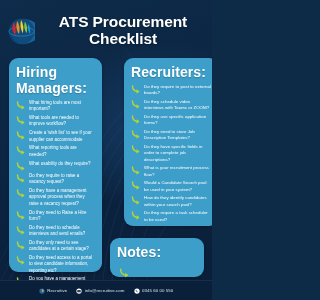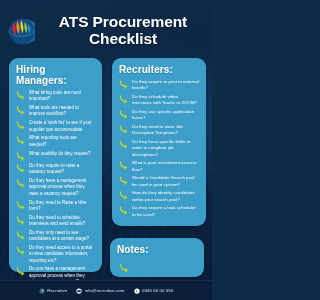--- a/index.html
+++ b/index.html
@@ -69,35 +69,35 @@
     padding: 6px 7px 7px 7px;
     box-shadow: 0 1px 3px rgba(0,0,0,0.28);
   }
   #card-hiring {
     left: 9px;
     top: 58px;
     width: 93px;
     height: 214px;
   }
   #card-recruiters {
-    left: 112px;
+    left: 124px;
     top: 58px;
     width: 94px;
     height: 168px;
   }
   #card-notes {
     left: 110px;
     top: 238px;
     width: 94px;
     height: 39px;
   }
 
   .card-title {
     color: #ffffff;
-    font-size: 10px;
+    font-size: 14px;
     font-weight: bold;
     margin-bottom: 4px;
     letter-spacing: 0.1px;
     text-shadow: 0 1px 1px rgba(0,0,0,0.22);
   }
 
   .items { display: block; }
 
   .item {
     display: flex;

